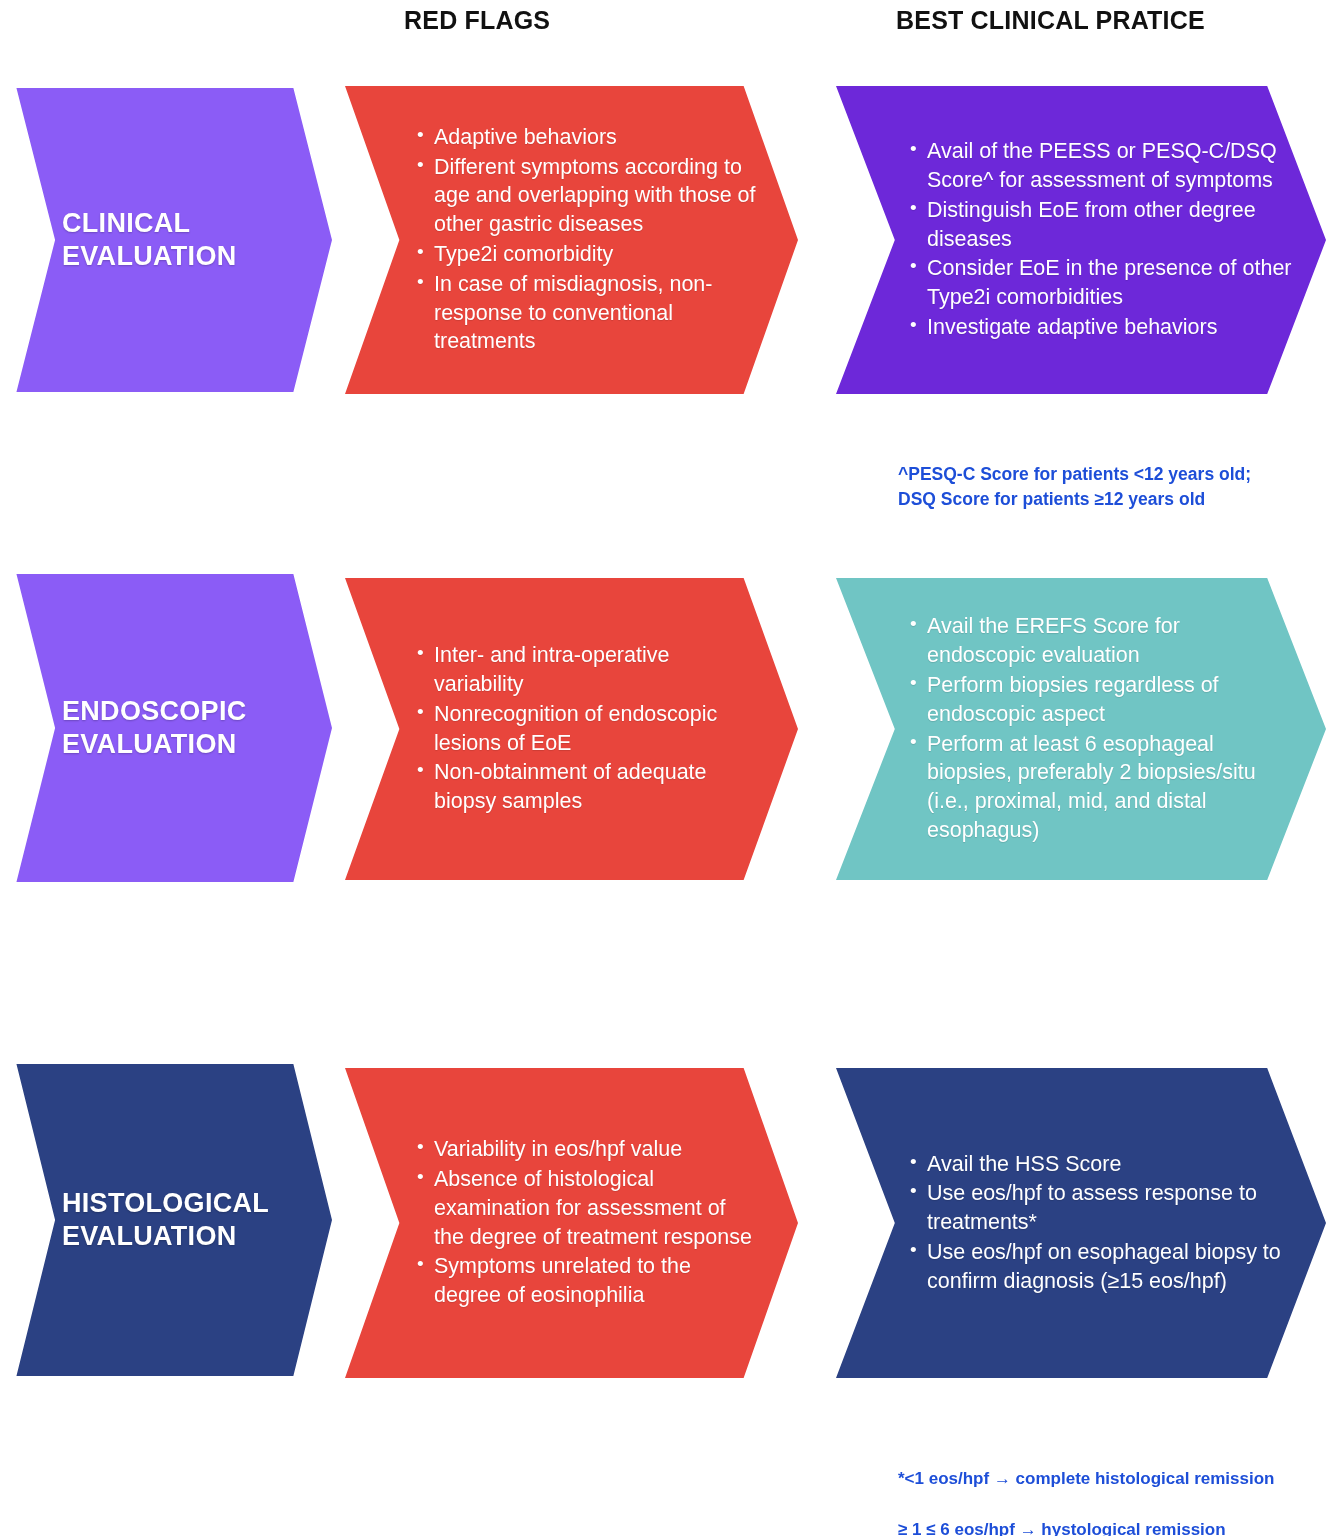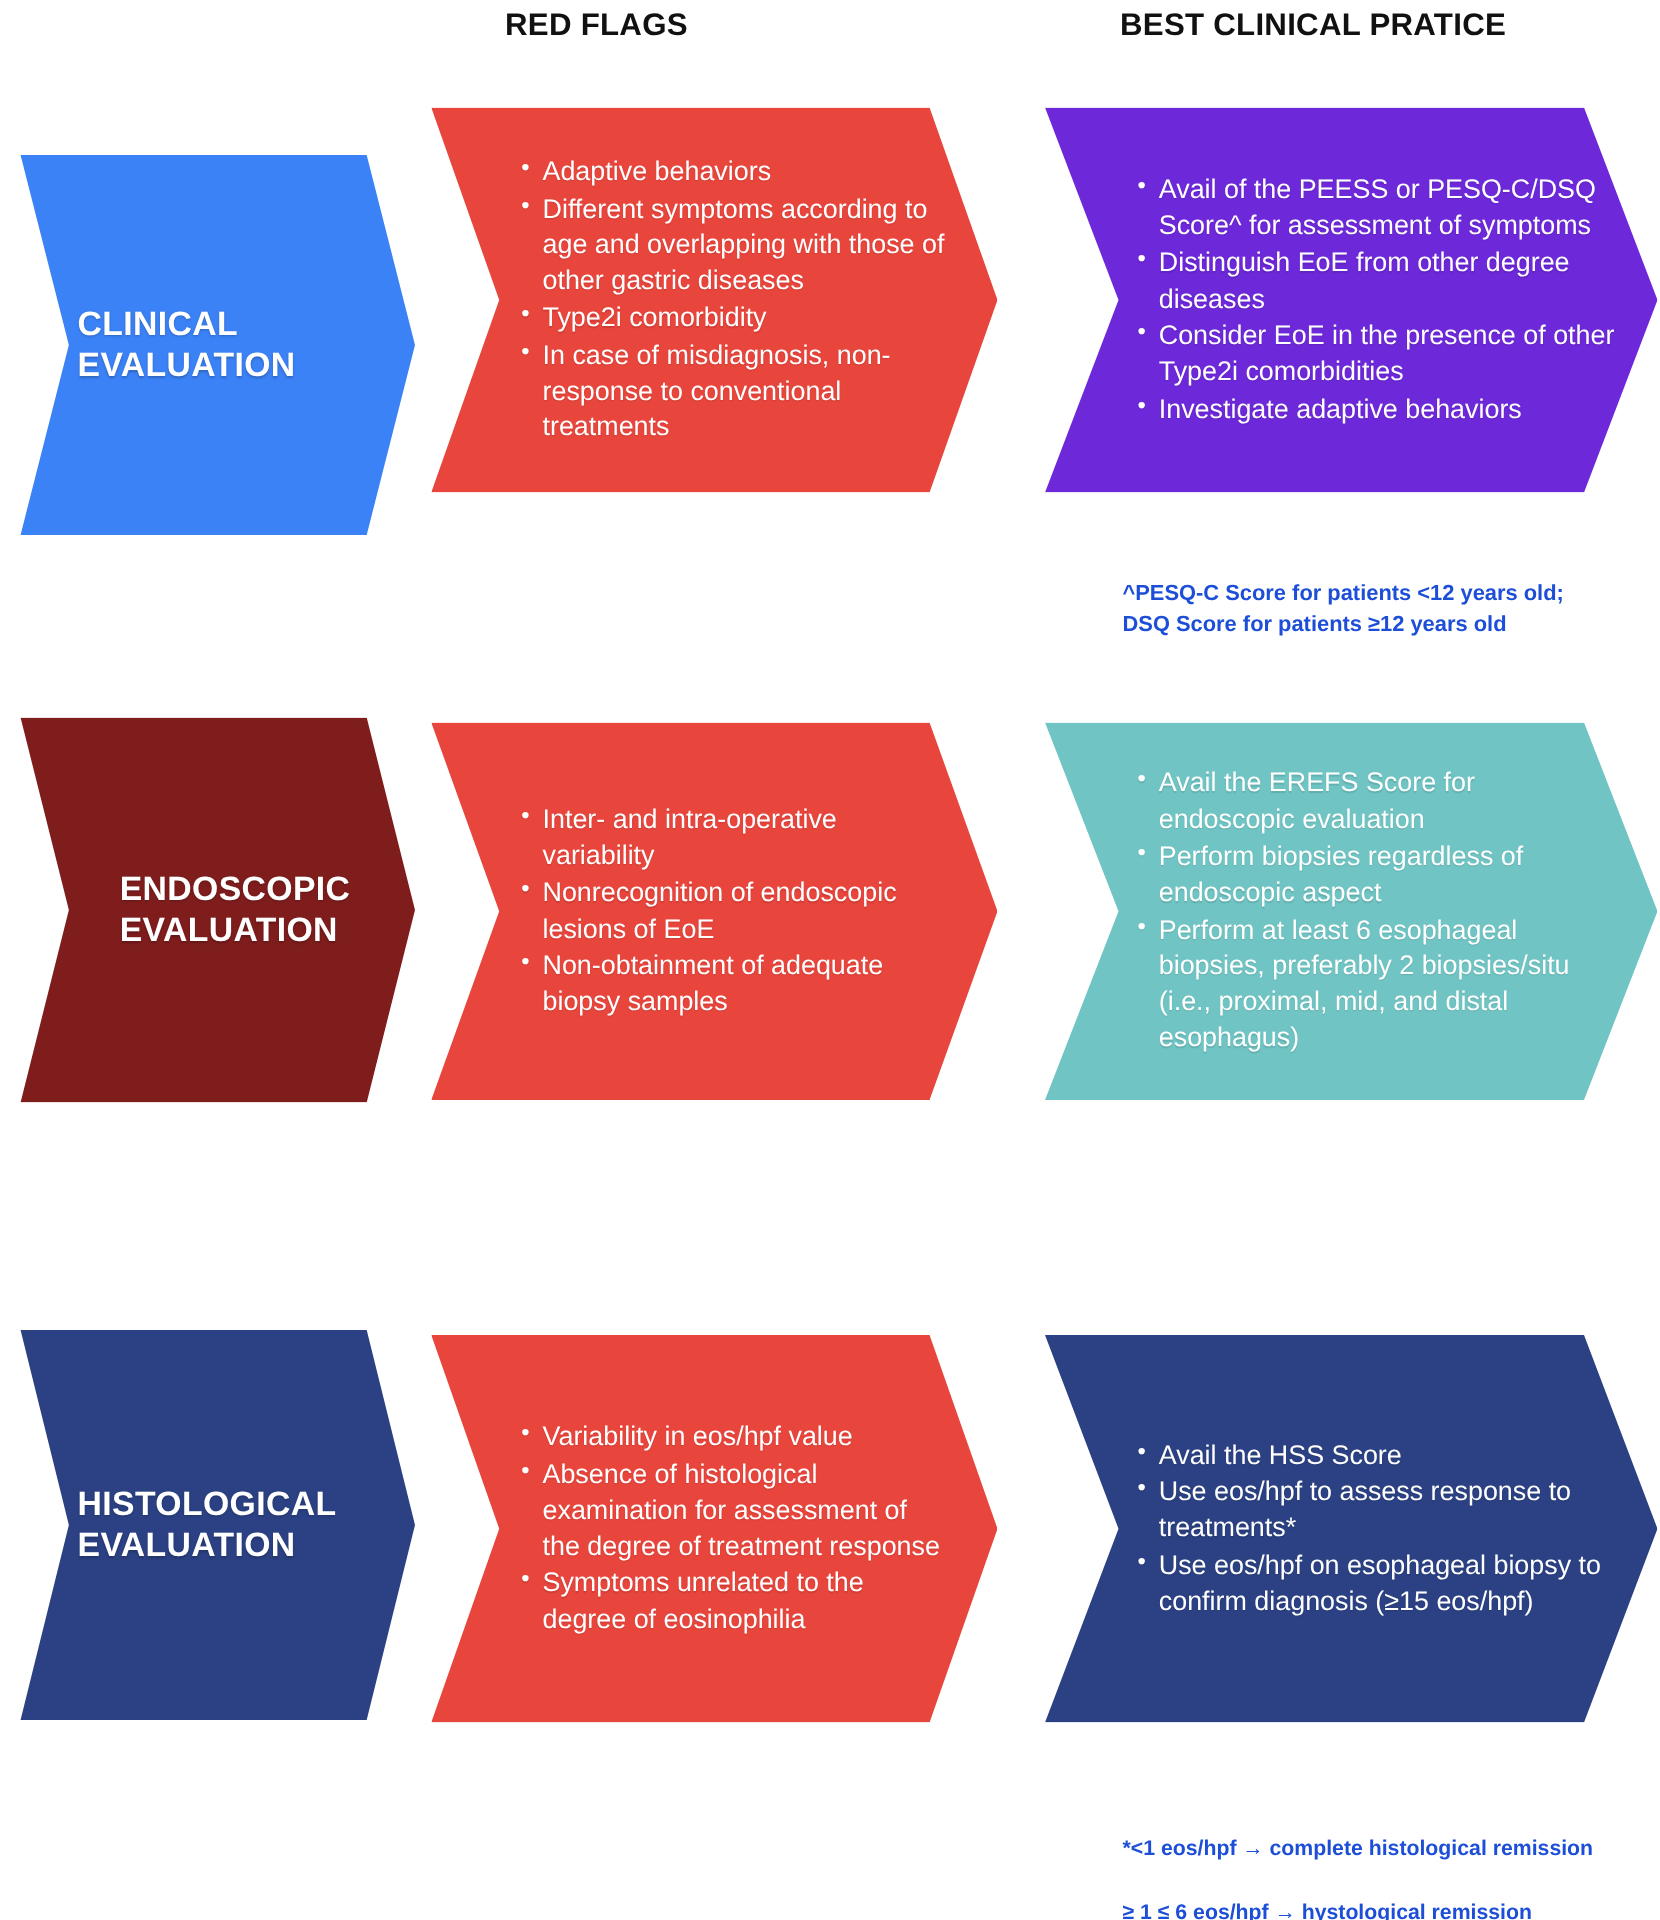--- a/index.html
+++ b/index.html
@@ -147,21 +147,21 @@
 </head>
 <body>
 
 <div class="col-headers">
   <div class="col-header red-flags">RED FLAGS</div>
   <div class="col-header best-practice">BEST CLINICAL PRATICE</div>
 </div>
 
 <div class="row row-1">
 
-  <div class="chev stage" id="stage-1" style="background: #3b82f6; margin-top: 36px;">
+  <div class="chev stage" id="stage-1" style="background: #8b5cf6;">
     <div class="stage-label">
       <span>CLINICAL</span><br>
       <span>EVALUATION</span>
     </div>
   </div>
 
   <div class="chev flags" style="background: rgb(232, 69, 60);">
     <ul class="bullets">
       <li>Adaptive behaviors</li>
       <li>Different symptoms according to age and overlapping with those of other gastric diseases</li>
@@ -178,21 +178,21 @@
       <li>Investigate adaptive behaviors</li>
     </ul>
   </div>
 
   <div class="footnote fn-score">^PESQ-C Score for patients &lt;12 years old;
 DSQ Score for patients ≥12 years old</div>
 </div>
 
 <div class="row row-2">
 
-  <div class="chev stage" id="stage-2" style="background: #7f1d1d; justify-content: center;">
+  <div class="chev stage" id="stage-2" style="background: #8b5cf6;">
     <div class="stage-label">
       <span>ENDOSCOPIC</span><br>
       <span>EVALUATION</span>
     </div>
   </div>
 
   <div class="chev flags" style="background: rgb(232, 69, 60);">
     <ul class="bullets">
       <li>Inter- and intra-operative variability</li>
       <li>Nonrecognition of endoscopic lesions of EoE</li>

